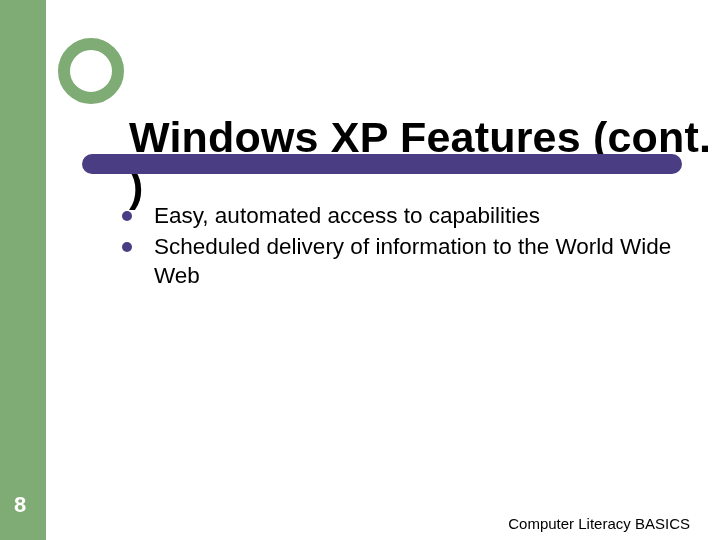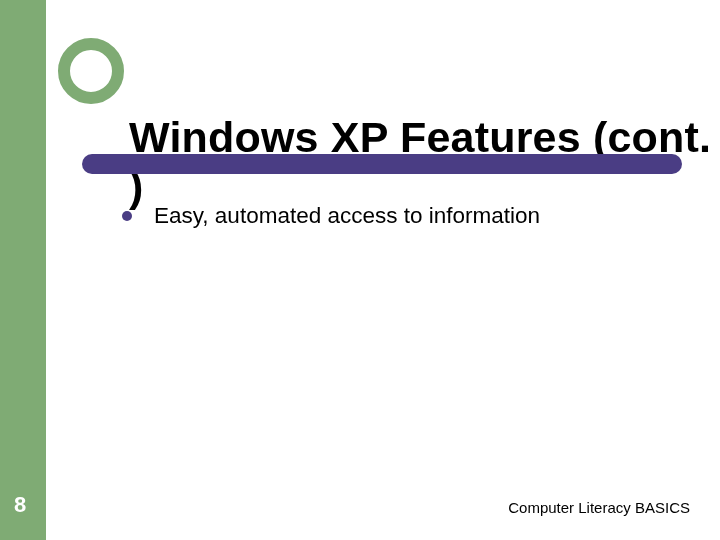--- a/index.html
+++ b/index.html
@@ -64,35 +64,39 @@
   }
   .pagenum {
     position: absolute;
     left: 14px; bottom: 22px;
     font-size: 22px;
     font-weight: bold;
     color: #fff;
   }
   .footer {
     position: absolute;
-    right: 30px; bottom: 24px;
+    right: 30px; bottom: 8px;
     font-size: 15px;
     color: #000;
   }
 </style>
 </head>
 <body>
 
 <div class="sidebar"></div>
 <div class="ring"></div>
 
 <div class="title">Windows XP Features (cont. )</div>
 <div class="underline"></div>
 
 <div class="bullets">
   <div class="row">
     <div class="dot"></div>
-    <div class="txt">Easy, automated access to information</div>
+    <div class="txt">Easy, automated access to capabilities</div>
+  </div>
+  <div class="row">
+    <div class="dot"></div>
+    <div class="txt">Scheduled delivery of information to the World Wide Web</div>
   </div>
 </div>
 
 <div class="pagenum">8</div>
 <div class="footer">Computer Literacy BASICS</div>
 
 </body></html>

